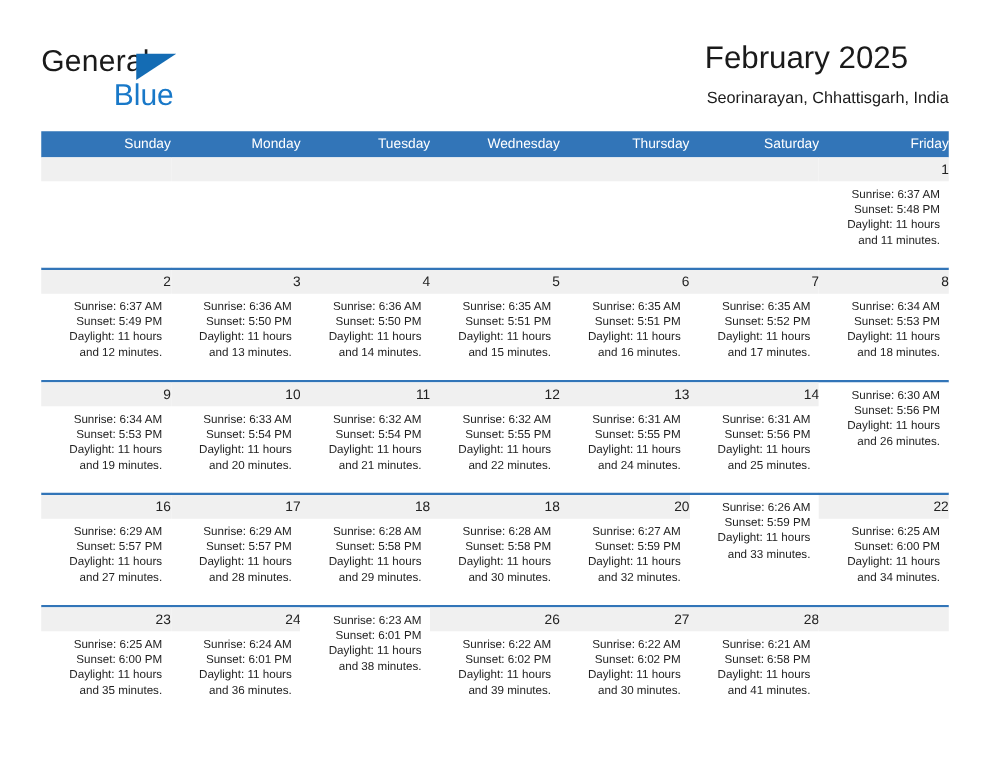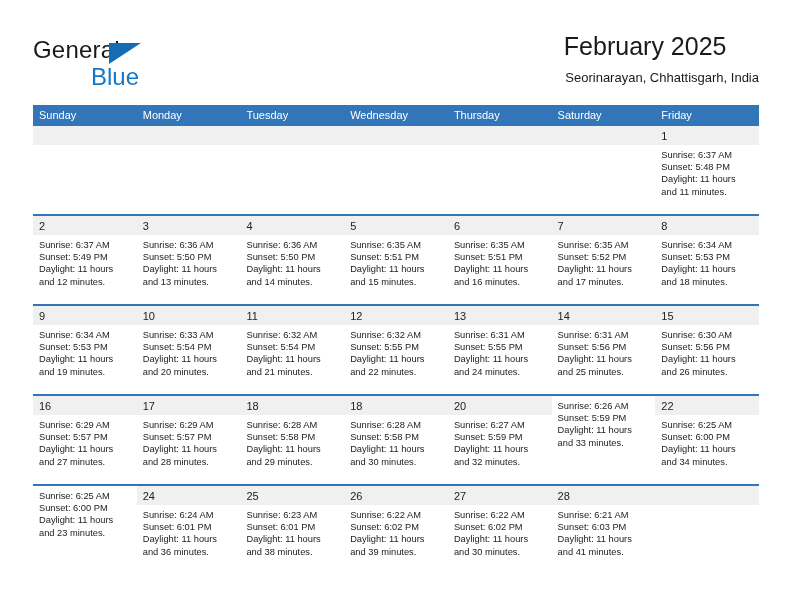--- a/index.html
+++ b/index.html
@@ -82,20 +82,21 @@
     white-space: nowrap;
     margin-left: 34px;
   }
 
   
   .calendar {
     position: absolute;
     left: 33px;
     top: 105px;
     width: 726px;
+    text-align: right;
   }
   .weekday-row {
     display: flex;
     background: #3275b8;
     height: 21px;
   }
   .weekday {
     flex: 1 1 0;
     color: #ffffff;
     font-size: 11px;
@@ -354,21 +355,20 @@
           <div class="day-cell">
             <div class="daynum-band"><span class="daynum">14</span></div>
             <div class="cell-body">
               <div class="cell-line">Sunrise: 6:31 AM</div>
               <div class="cell-line">Sunset: 5:56 PM</div>
               <div class="cell-line">Daylight: 11 hours</div>
               <div class="cell-line">and 25 minutes.</div>
             </div>
           </div>
           <div class="day-cell">
-            <div class="daynum-band"><span class="daynum">15</span></div>
             <div class="cell-body">
               <div class="cell-line">Sunrise: 6:30 AM</div>
               <div class="cell-line">Sunset: 5:56 PM</div>
               <div class="cell-line">Daylight: 11 hours</div>
               <div class="cell-line">and 26 minutes.</div>
             </div>
           </div>
         </div>
         <div class="week-row">
           <div class="day-cell">
@@ -429,38 +429,38 @@
             <div class="cell-body">
               <div class="cell-line">Sunrise: 6:25 AM</div>
               <div class="cell-line">Sunset: 6:00 PM</div>
               <div class="cell-line">Daylight: 11 hours</div>
               <div class="cell-line">and 34 minutes.</div>
             </div>
           </div>
         </div>
         <div class="week-row">
           <div class="day-cell">
+            <div class="daynum-band"><span class="daynum">23</span></div>
             <div class="cell-body">
               <div class="cell-line">Sunrise: 6:25 AM</div>
               <div class="cell-line">Sunset: 6:00 PM</div>
               <div class="cell-line">Daylight: 11 hours</div>
-              <div class="cell-line">and 23 minutes.</div>
+              <div class="cell-line">and 35 minutes.</div>
             </div>
           </div>
           <div class="day-cell">
             <div class="daynum-band"><span class="daynum">24</span></div>
             <div class="cell-body">
               <div class="cell-line">Sunrise: 6:24 AM</div>
               <div class="cell-line">Sunset: 6:01 PM</div>
               <div class="cell-line">Daylight: 11 hours</div>
               <div class="cell-line">and 36 minutes.</div>
             </div>
           </div>
           <div class="day-cell">
-            <div class="daynum-band"><span class="daynum">25</span></div>
             <div class="cell-body">
               <div class="cell-line">Sunrise: 6:23 AM</div>
               <div class="cell-line">Sunset: 6:01 PM</div>
               <div class="cell-line">Daylight: 11 hours</div>
               <div class="cell-line">and 38 minutes.</div>
             </div>
           </div>
           <div class="day-cell">
             <div class="daynum-band"><span class="daynum">26</span></div>
             <div class="cell-body">
@@ -476,21 +476,21 @@
               <div class="cell-line">Sunrise: 6:22 AM</div>
               <div class="cell-line">Sunset: 6:02 PM</div>
               <div class="cell-line">Daylight: 11 hours</div>
               <div class="cell-line">and 30 minutes.</div>
             </div>
           </div>
           <div class="day-cell">
             <div class="daynum-band"><span class="daynum">28</span></div>
             <div class="cell-body">
               <div class="cell-line">Sunrise: 6:21 AM</div>
-              <div class="cell-line">Sunset: 6:03 PM</div>
+              <div class="cell-line">Sunset: 6:58 PM</div>
               <div class="cell-line">Daylight: 11 hours</div>
               <div class="cell-line">and 41 minutes.</div>
             </div>
           </div>
           <div class="day-cell empty">
             <div class="daynum-band"><span class="daynum"></span></div>
             <div class="cell-body">
               <div class="cell-line"></div>
               <div class="cell-line"></div>
               <div class="cell-line"></div>

